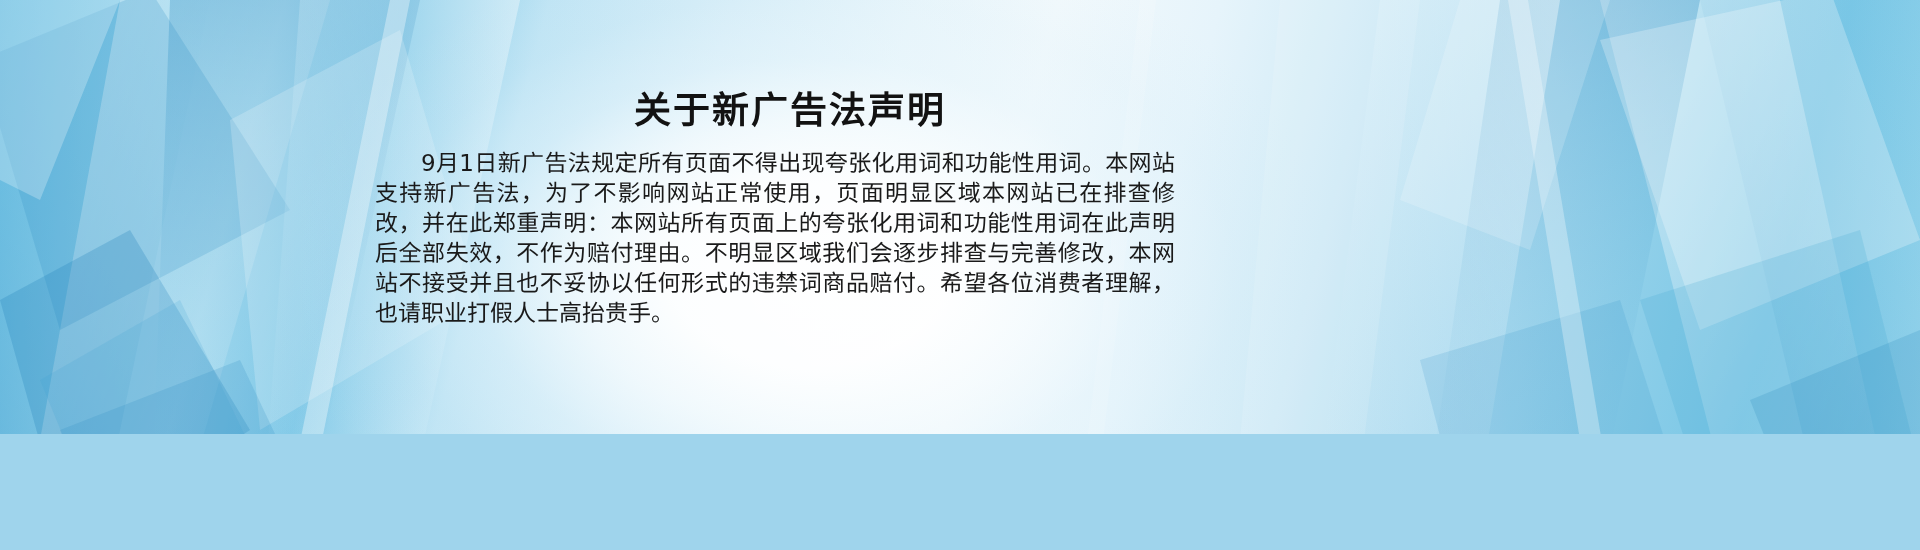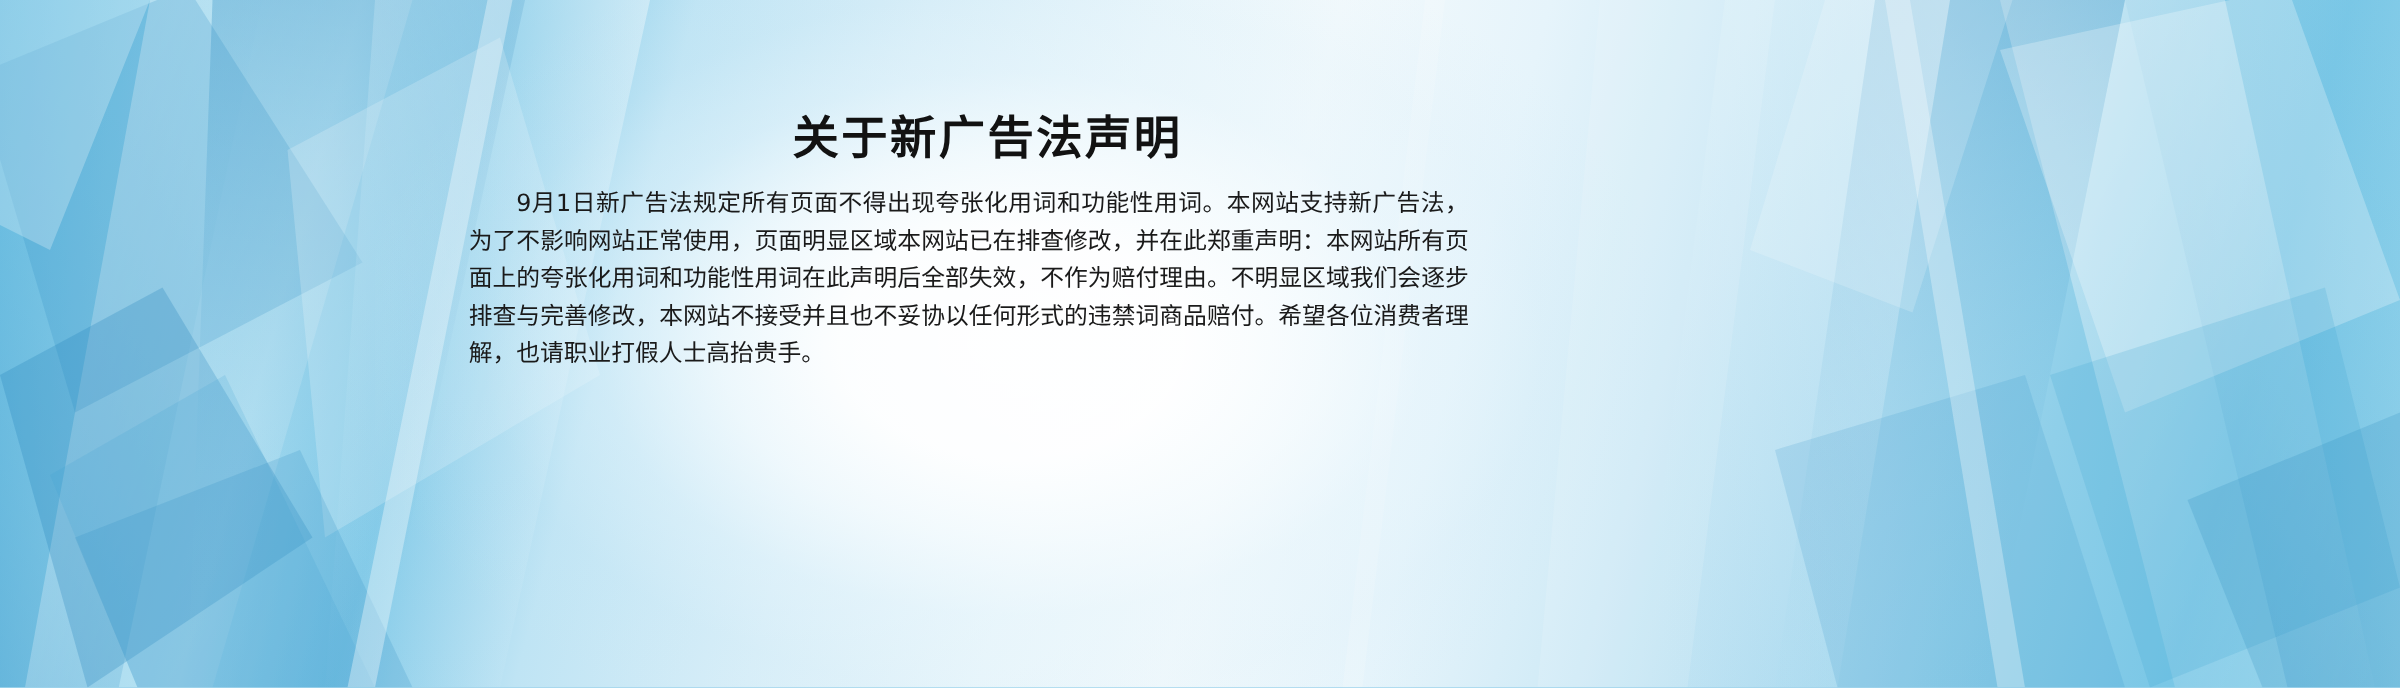--- a/index.html
+++ b/index.html
@@ -11,21 +11,21 @@
     width: 1920px;
     height: 550px;
     overflow: hidden;
     font-family: "Liberation Sans", "DejaVu Sans", sans-serif;
     background: #9fd4ec;
   }
 
   #banner {
     position: relative;
     width: 1920px;
-    height: 550px;
+    height: 434px;
     overflow: hidden;
     background: linear-gradient(105deg,
         #6fc2e4 0%,
         #8ed0ea 7%,
         #a8dcf0 14%,
         #7ec8e7 20%,
         #bfe4f4 27%,
         #d8eef8 36%,
         #eaf6fb 45%,
         #f2f9fc 52%,
@@ -84,21 +84,21 @@
     letter-spacing: 2px;
     line-height: 46px;
     font-family: "DejaVu Sans", "Liberation Sans", sans-serif;
   }
 
   #body-text {
     position: absolute;
     left: 375px;
     top: 148px;
     width: 800px;
-    font-size: 19px;
+    font-size: 23px;
     line-height: 30px;
     color: #1a1a1a;
     text-align: justify;
     text-justify: inter-ideograph;
     font-family: "DejaVu Sans", "Liberation Sans", sans-serif;
   }
 
   #body-text p {
     margin: 0;
   }

